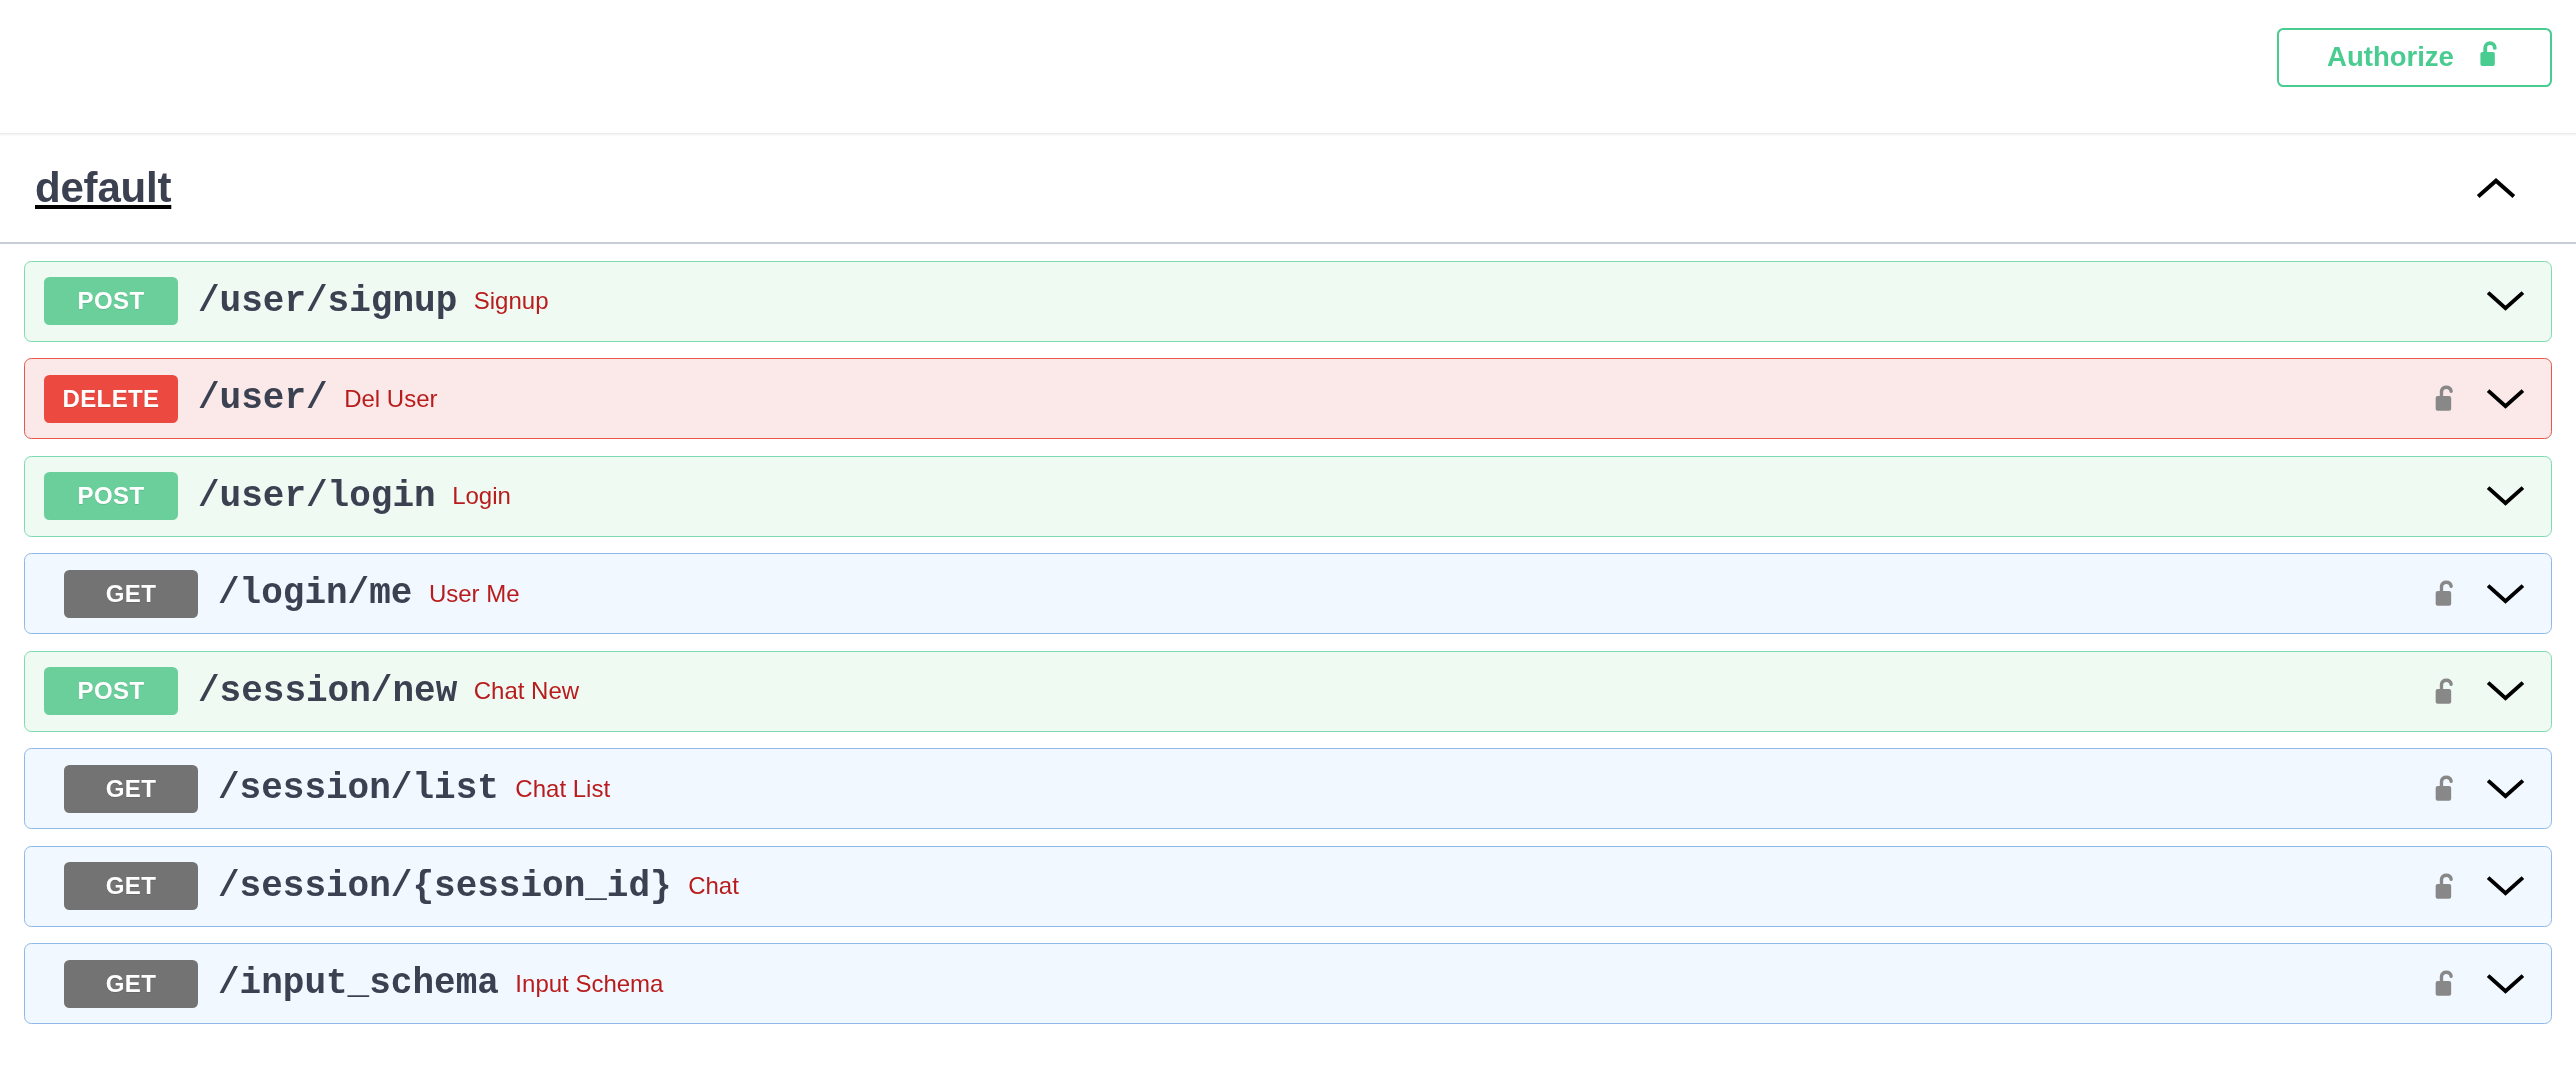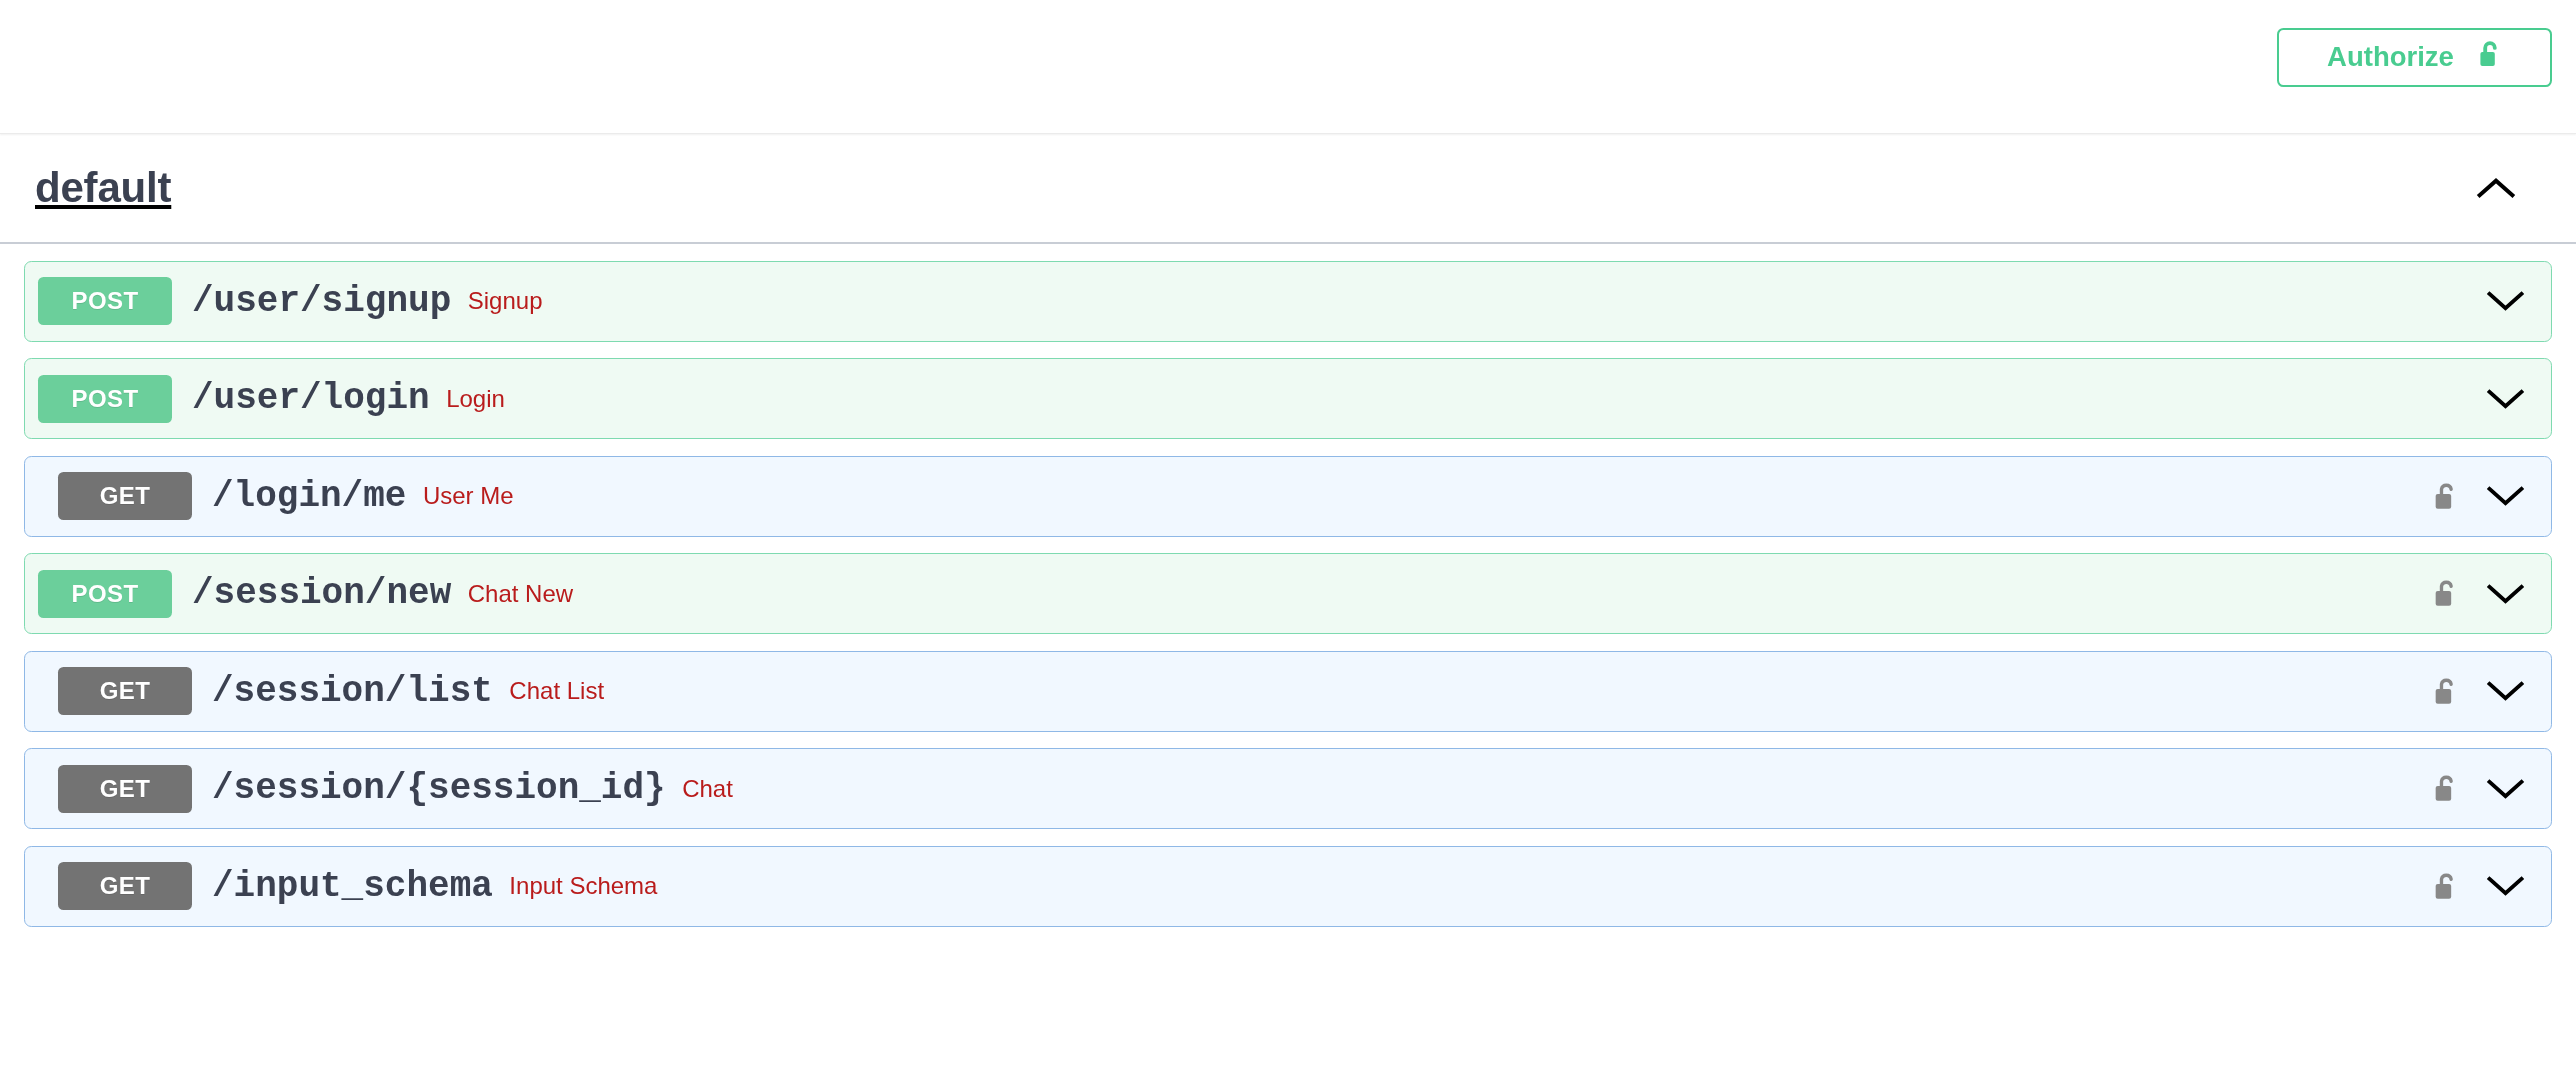--- a/index.html
+++ b/index.html
@@ -92,21 +92,21 @@
     margin: 0 0 16.5px 0;
     border-radius: 7.3px;
     border-width: 1.8px;
     border-style: solid;
     overflow: hidden;
   }
   .op-row {
     display: flex;
     align-items: center;
     height: 79px;
-    padding: 0 0 0 13px;
+    padding: 0 0 0 19px;
     cursor: pointer;
     border-radius: 26px;
   }
   .op-method {
     flex: 0 0 auto;
     display: flex;
     align-items: center;
     justify-content: center;
     width: 134px;
     height: 48px;
@@ -211,20 +211,39 @@
           </svg>
         </button>
         <button class="op-chevron">
           <svg width="40" height="26" viewBox="0 0 22 14" aria-hidden="true">
             <path d="M2 3 L11 11 L20 3" fill="none" stroke="#000000" stroke-width="2.2" stroke-linecap="square" stroke-linejoin="miter"></path>
           </svg>
         </button>
       </div>
     </div>
 
+    <div class="op-block m-delete">
+      <div class="op-row">
+        <span class="op-method">DELETE</span>
+        <span class="op-path">/user/</span>
+        <span class="op-summary">Del User</span>
+        <span class="op-spacer"></span>
+        <button class="op-lock">
+          <svg width="26" height="31" viewBox="0 0 20 24" aria-hidden="true">
+            <path d="M6.5 10 L6.5 6.5 A3.8 3.8 0 0 1 14 6.5" fill="none" stroke="#888888" stroke-width="2.6" stroke-linecap="round"></path>
+            <rect x="2" y="10" width="12" height="11.5" rx="1.6" fill="#888888"></rect>
+          </svg>
+        </button>
+        <button class="op-chevron">
+          <svg width="40" height="26" viewBox="0 0 22 14" aria-hidden="true">
+            <path d="M2 3 L11 11 L20 3" fill="none" stroke="#000000" stroke-width="2.2" stroke-linecap="square" stroke-linejoin="miter"></path>
+          </svg>
+        </button>
+      </div>
+    </div>
 
     <div class="op-block m-post">
       <div class="op-row">
         <span class="op-method">POST</span>
         <span class="op-path">/user/login</span>
         <span class="op-summary">Login</span>
         <span class="op-spacer"></span>
         <button class="op-lock hidden">
           <svg width="26" height="31" viewBox="0 0 20 24" aria-hidden="true">
             <path d="M6.5 10 L6.5 6.5 A3.8 3.8 0 0 1 14 6.5" fill="none" stroke="#888888" stroke-width="2.6" stroke-linecap="round"></path>

